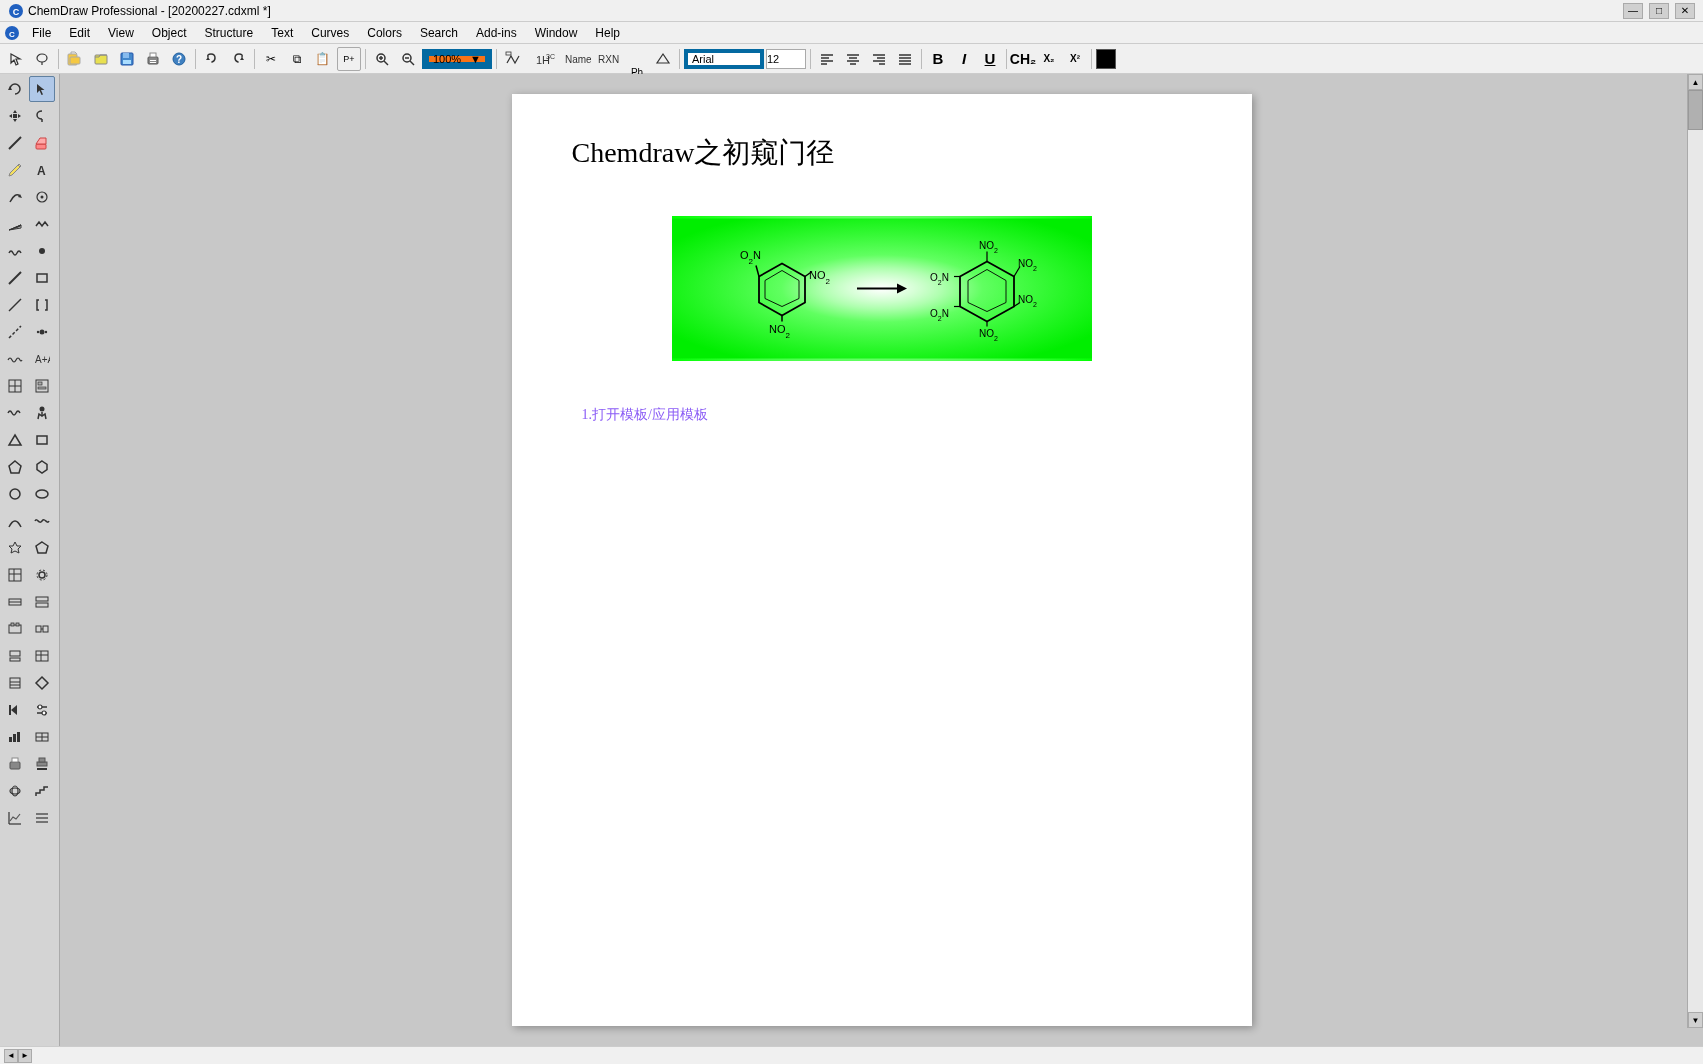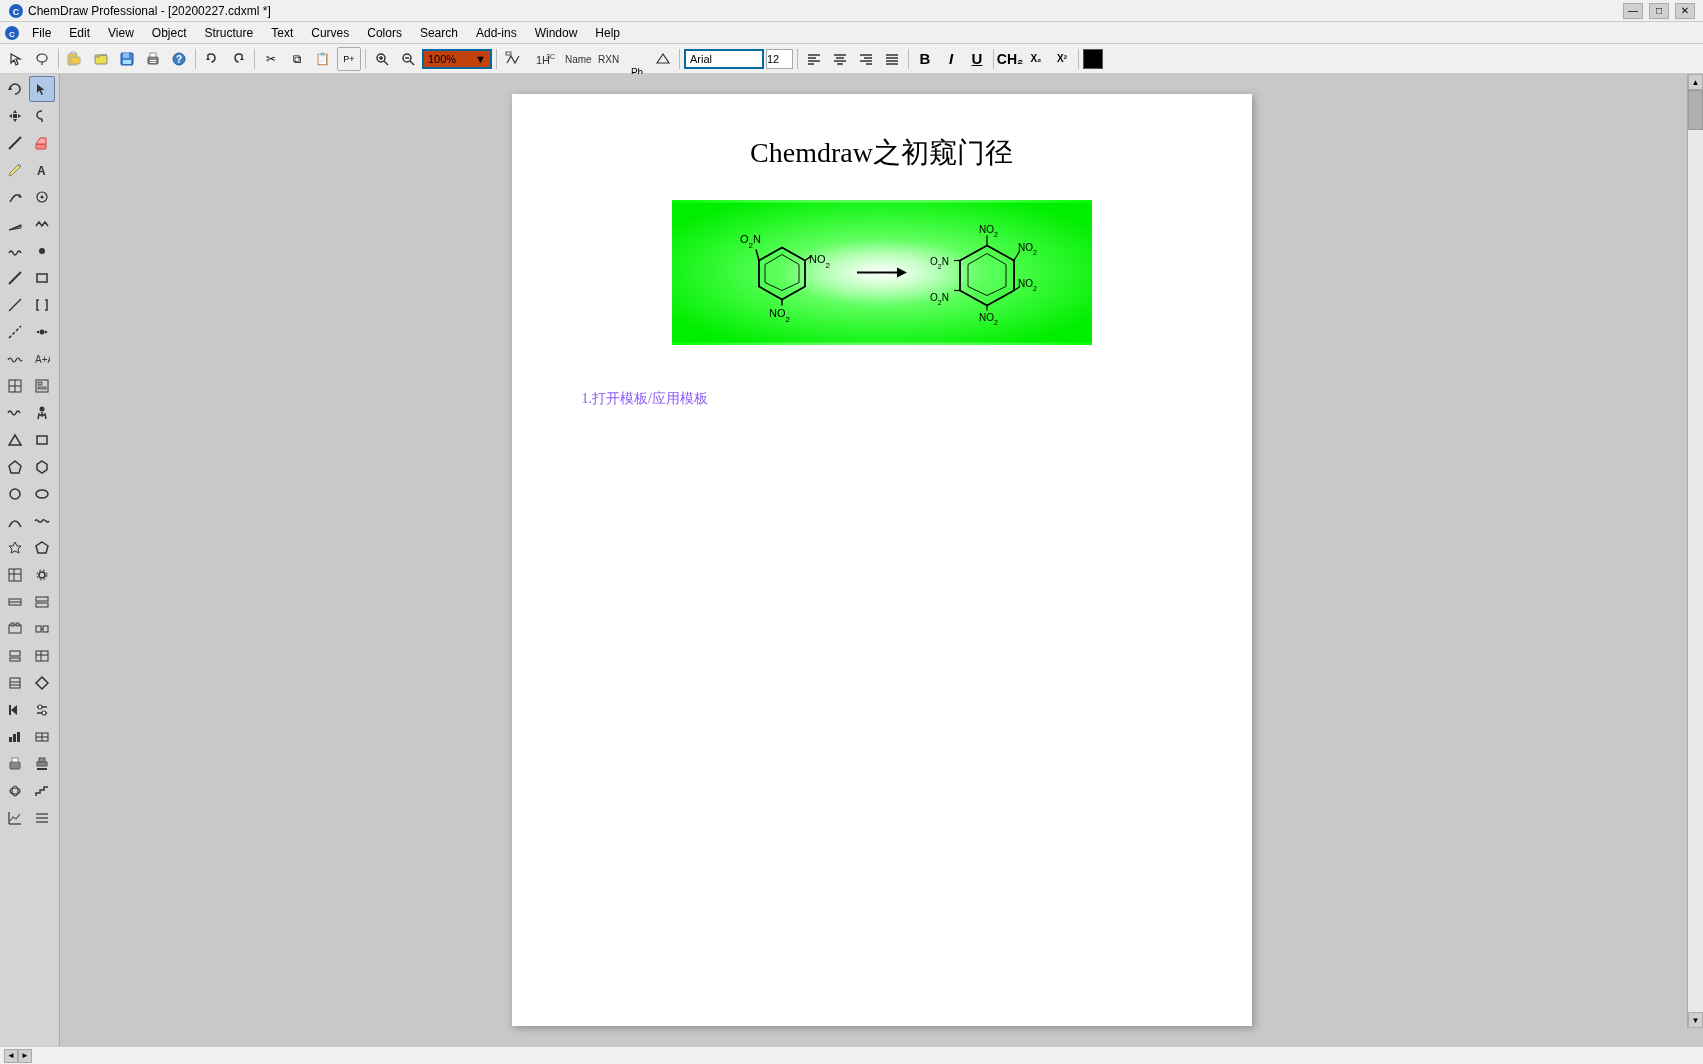--- a/index.html
+++ b/index.html
@@ -50,30 +50,30 @@
       display: flex; align-items: center; justify-content: center;
       cursor: pointer;
       border: 1px solid transparent;
       border-radius: 2px;
       font-size: 12px;
       background: transparent;
     }
     .tb-sep { width: 1px; height: 20px; background: #bbb; margin: 0 2px; }
     .tb-zoom {
       width: 70px; height: 20px;
-      border: 2px solid #0369a1;
-      background: #c2410c;
+      border: 7px solid #0369a1;
+      background: #f97316;
       font-size: 11px;
       padding: 0 4px;
       display: flex; align-items: center; justify-content: space-between;
       cursor: pointer;
     }
     .tb-text-input {
       width: 100px; height: 20px;
-      border: 2px solid #0369a1;
+      border: 4px solid #0369a1;
       background: white;
       font-size: 11px;
       padding: 0 4px;
     }
     .tb-text-select {
       width: 60px; height: 20px;
       border: 1px solid #aaa;
       background: white;
       font-size: 11px;
     }
@@ -127,24 +127,24 @@
       background: white;
       width: 740px;
       min-height: 900px;
       box-shadow: 2px 2px 8px rgba(0,0,0,0.3);
       position: relative;
       padding: 40px 60px;
     }
 
     
     .doc-title {
-      text-align: center;
+      text-align: left;
       font-size: 28px;
       font-weight: normal;
-      margin-bottom: 28px;
+      margin-bottom: 44px;
       font-family: 'SimSun', 'STSong', serif;
       color: #000;
     }
 
     
     .reaction-box {
       width: 420px;
       height: 145px;
       margin: 0 auto 30px auto;
       background: radial-gradient(ellipse at center, #ffffff 20%, #00ff00 100%);
@@ -359,21 +359,21 @@
   </button>
   <button class="tb-btn" style="font-size:10px;margin-top:28px;">Ph</button>
   <button class="tb-btn" style="font-size:8px;">
     <svg width="16" height="14" viewBox="0 0 16 14">
         <polygon points="8,2 14,11 2,11" fill="none" stroke="#333" stroke-width="1.2"></polygon>
       </svg>
   </button>
   <div class="tb-sep"></div>
 
   <input class="tb-text-input" type="text" value="Arial" style="width: 80px;">
-  <input class="tb-text-select" type="text" value="12" style="width: 27px;">
+  <input class="tb-text-select" type="text" value="12" style="width: 40px;">
   <div class="tb-sep"></div>
 
   <button class="fmt-btn" title="Align Left">
     <svg width="14" height="14" viewBox="0 0 14 14">
         <line x1="1" y1="3" x2="13" y2="3" stroke="#333" stroke-width="1.5"></line>
         <line x1="1" y1="6" x2="9" y2="6" stroke="#333" stroke-width="1.5"></line>
         <line x1="1" y1="9" x2="13" y2="9" stroke="#333" stroke-width="1.5"></line>
         <line x1="1" y1="12" x2="7" y2="12" stroke="#333" stroke-width="1.5"></line>
       </svg>
   </button>

